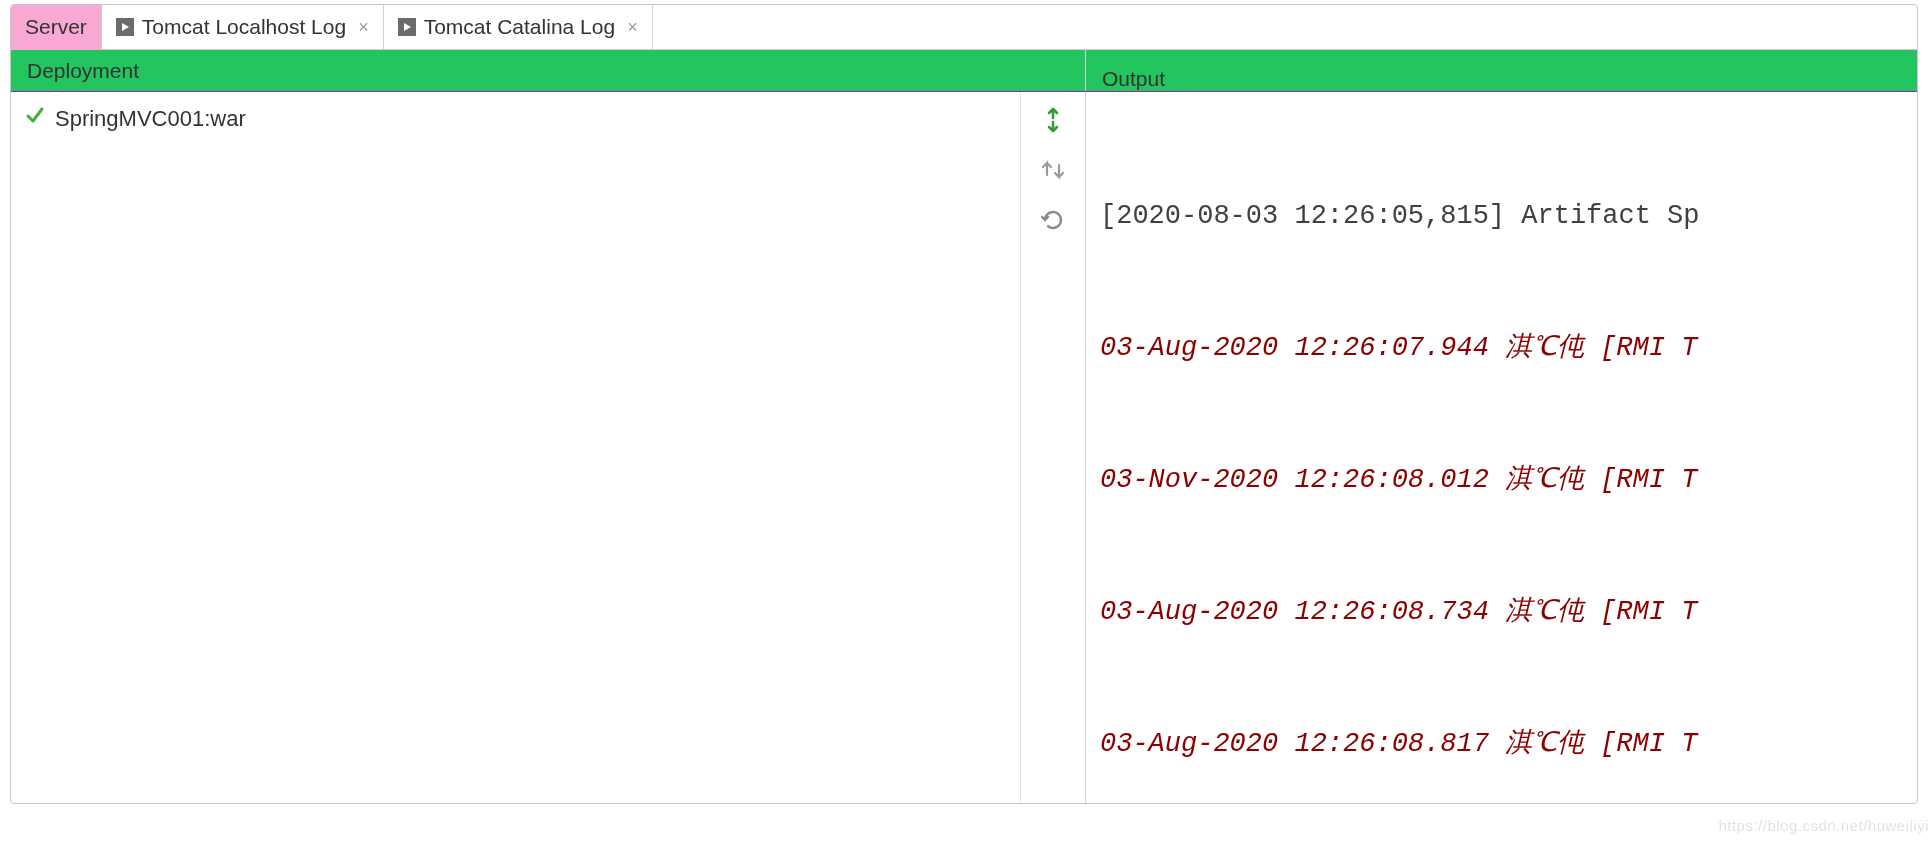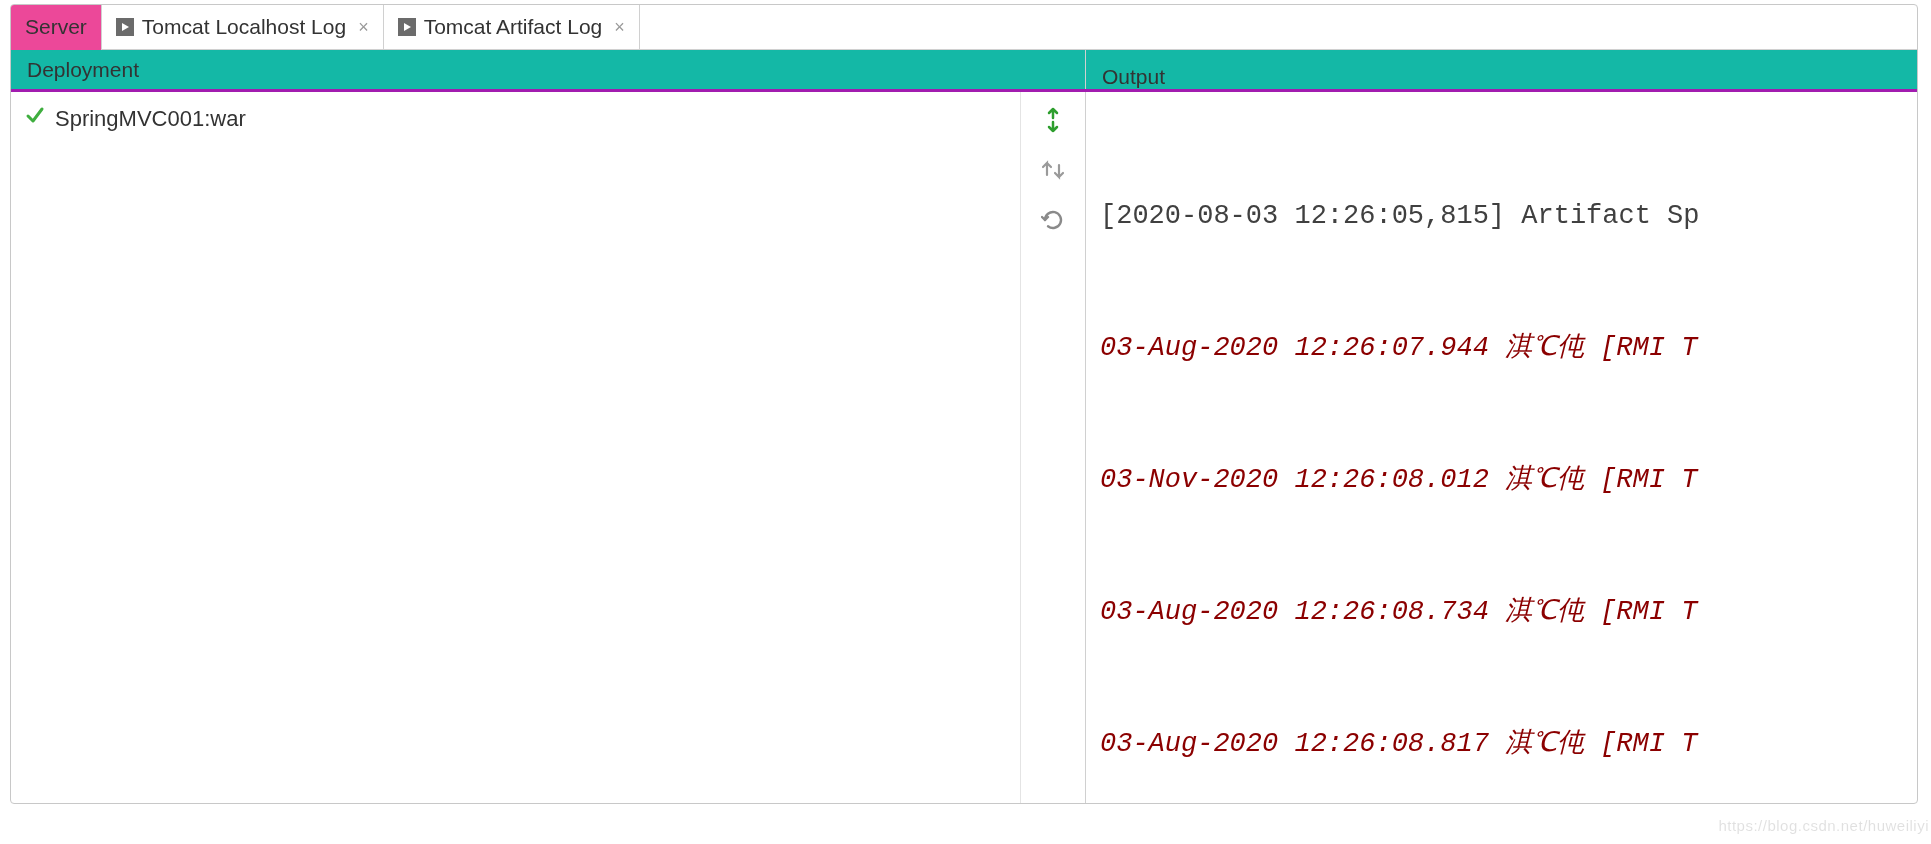--- a/index.html
+++ b/index.html
@@ -1,24 +1,24 @@
 <!DOCTYPE html>
 <html><head>
 <meta charset="utf-8">
 <style>
   * { box-sizing: border-box; margin: 0; padding: 0; }
   html, body { width: 1931px; height: 844px; font-family: "Segoe UI", Arial, sans-serif; background: #fff; color: #333; }
   .window { border: 1px solid #c8c8c8; border-radius: 4px; width: 1908px; height: 800px; margin: 4px 10px; overflow: hidden; display: flex; flex-direction: column; }
   .tabbar { display: flex; align-items: center; height: 45px; border-bottom: 1px solid #d0d0d0; font-size: 21px; }
   .tab { display: flex; align-items: center; height: 45px; padding: 0 14px 0 14px; border-right: 1px solid #d0d0d0; gap: 8px; color: #333; }
-  .tab.active { background: #ec4899; }
+  .tab.active { background: #f9a8d4; }
   .tab .run-icon { width: 18px; height: 18px; background: #6b6b6b; display: inline-flex; align-items: center; justify-content: center; }
   .tab .run-icon svg { width: 10px; height: 10px; }
   .tab .close-x { color: #9a9a9a; font-size: 18px; padding-left: 4px; cursor: pointer; }
-  .headers { display: flex; height: 42px; border-bottom: 3px solid #a21caf; font-size: 21px; background: #14b8a6; }
+  .headers { display: flex; height: 42px; border-bottom: 1px solid #a21caf; font-size: 21px; background: #22c55e; }
   .header-left { width: 1075px; display: flex; align-items: center; padding-left: 16px; border-right: 1px solid #d0d0d0; }
   .header-right { flex: 1; display: flex; align-items: flex-end; padding-left: 16px; }
   .body { display: flex; flex: 1; overflow: hidden; }
   .deployment-panel { width: 1010px; border-right: 1px solid #e4e4e4; padding-top: 10px; }
   .dep-item { display: flex; align-items: center; gap: 10px; padding: 4px 14px; font-size: 22px; color: #333; }
   .dep-item .check { color: #4caf50; }
   .toolbar { width: 65px; border-right: 1px solid #d0d0d0; padding-top: 14px; display: flex; flex-direction: column; align-items: center; gap: 22px; }
   .toolbar .tool { width: 28px; height: 28px; display: flex; align-items: center; justify-content: center; color: #8a8a8a; cursor: pointer; }
   .toolbar .tool.deploy { color: #2e9e2e; }
   .output-panel { flex: 1; padding: 14px 10px 10px 14px; font-family: Consolas, "Courier New", monospace; font-size: 27px; line-height: 44px; white-space: pre; overflow: hidden; }
@@ -44,21 +44,21 @@
       </span>
       <span>Tomcat Localhost Log</span>
       <span class="close-x">×</span>
     </div>
     <div class="tab">
       <span class="run-icon">
         <svg viewBox="0 0 10 10">
             <polygon points="2,1 9,5 2,9" fill="#fff"></polygon>
           </svg>
       </span>
-      <span>Tomcat Artifact Log</span>
+      <span>Tomcat Catalina Log</span>
       <span class="close-x">×</span>
     </div>
   </div>
 
   <div class="headers">
     <div class="header-left">
       <span>Deployment</span>
     </div>
     <div class="header-right">
       <span>Output</span>

